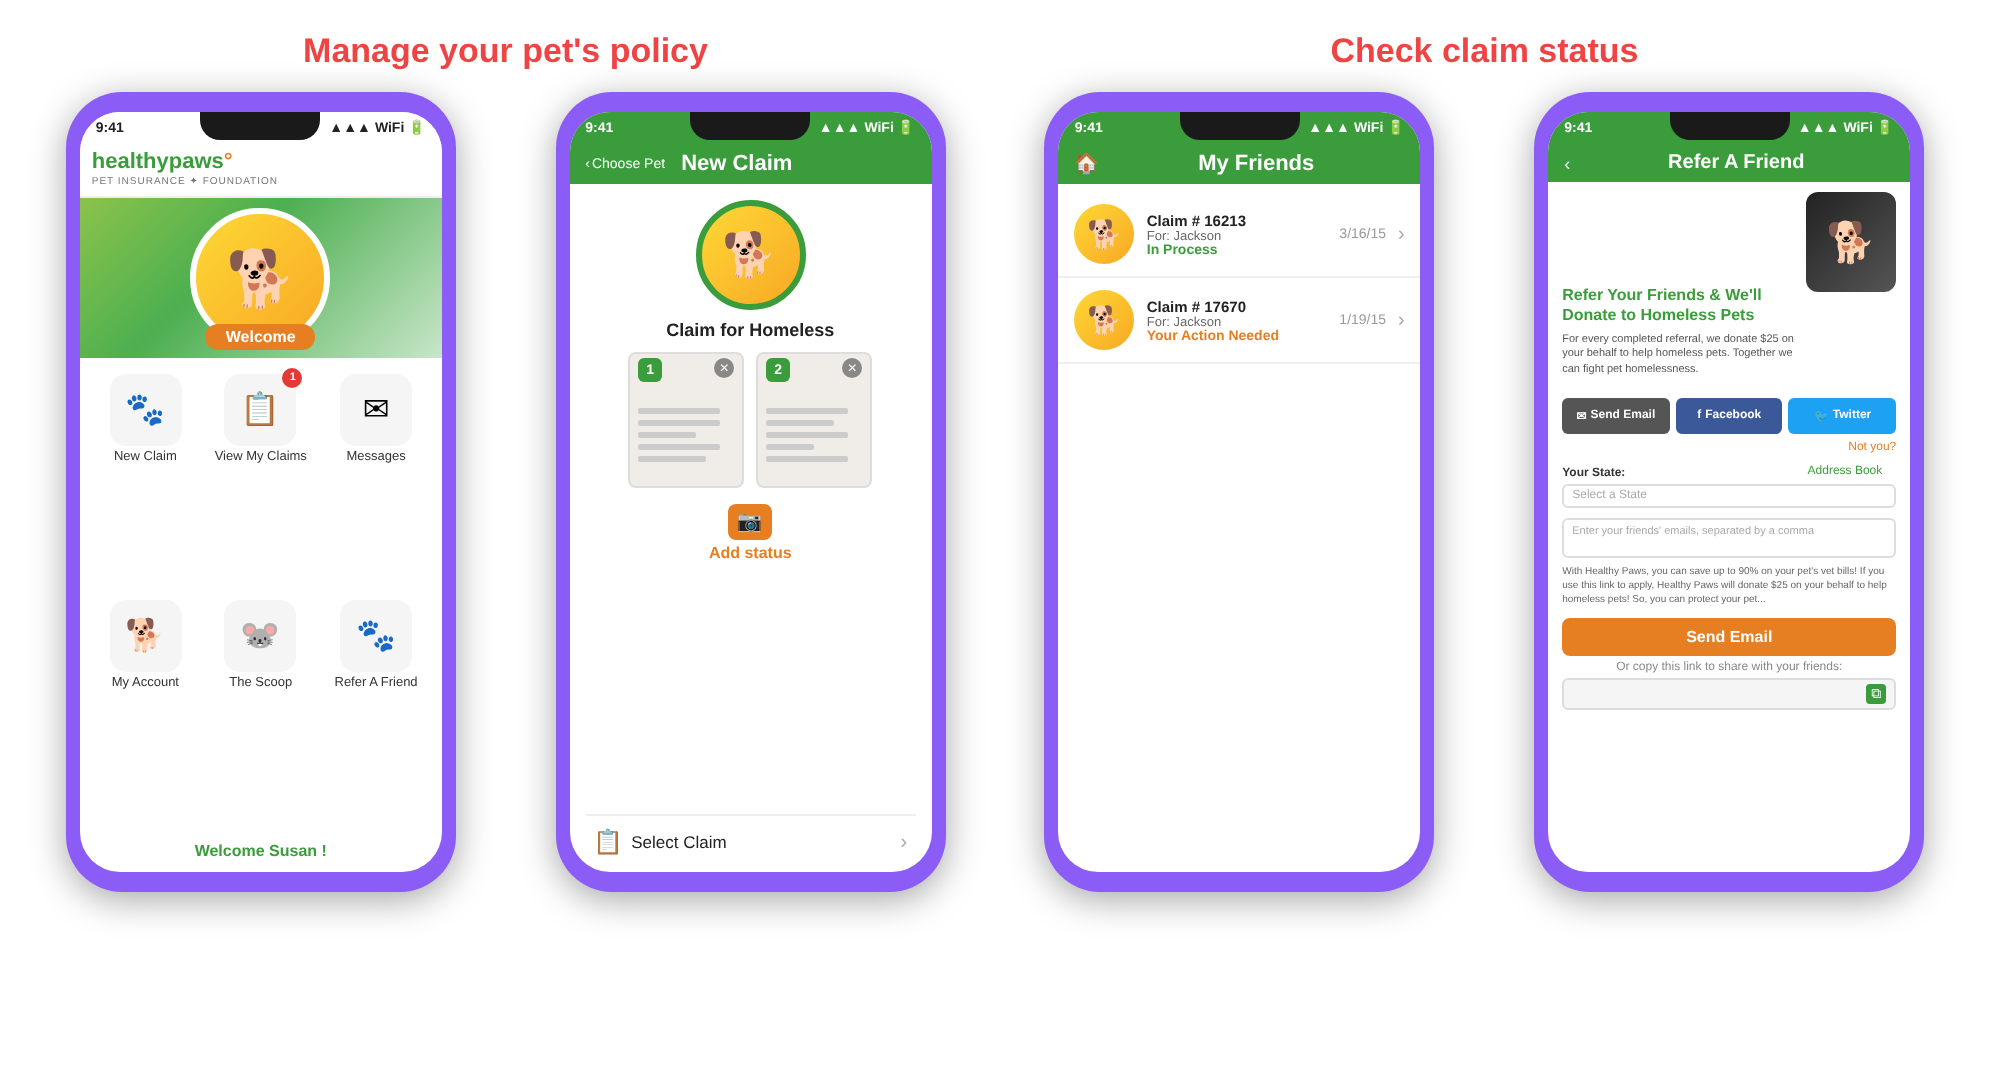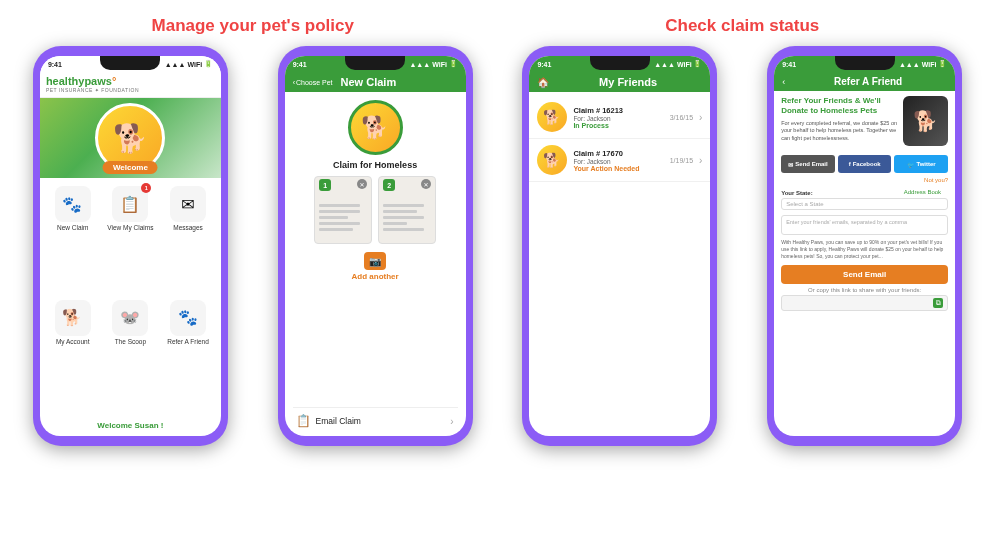--- a/index.html
+++ b/index.html
@@ -433,20 +433,21 @@
       display: flex;
       gap: 6px;
     }
     .p4-text-block { flex: 1; }
     .p4-refer-title {
       font-size: 8px;
       font-weight: 700;
       color: #3a9c3a;
       line-height: 1.3;
       margin-bottom: 3px;
+      margin-top: 47px;
     }
     .p4-refer-desc {
       font-size: 5.5px;
       color: #555;
       line-height: 1.4;
     }
     .p4-dog-img {
       width: 45px;
       height: 50px;
       background: linear-gradient(135deg, #222, #555);
@@ -666,26 +667,26 @@
               <div class="p2-doc-line"></div>
               <div class="p2-doc-line" style="width:70%"></div>
               <div class="p2-doc-line"></div>
               <div class="p2-doc-line" style="width:50%"></div>
               <div class="p2-doc-line"></div>
             </div>
           </div>
         </div>
         <div class="p2-add-another">
           <div class="p2-add-icon">📷</div>
-          <span>Add another</span>
+          <span>Add status</span>
         </div>
         <div class="p2-submit-row">
           <div class="p2-submit-left">
             <span class="p2-submit-icon">📋</span>
-            <span>Email Claim</span>
+            <span>Select Claim</span>
           </div>
           <span class="p2-chevron">›</span>
         </div>
       </div>
     </div>
   </div>
 
   <div class="phone">
     <div class="phone-notch"></div>
     <div class="phone-screen">

